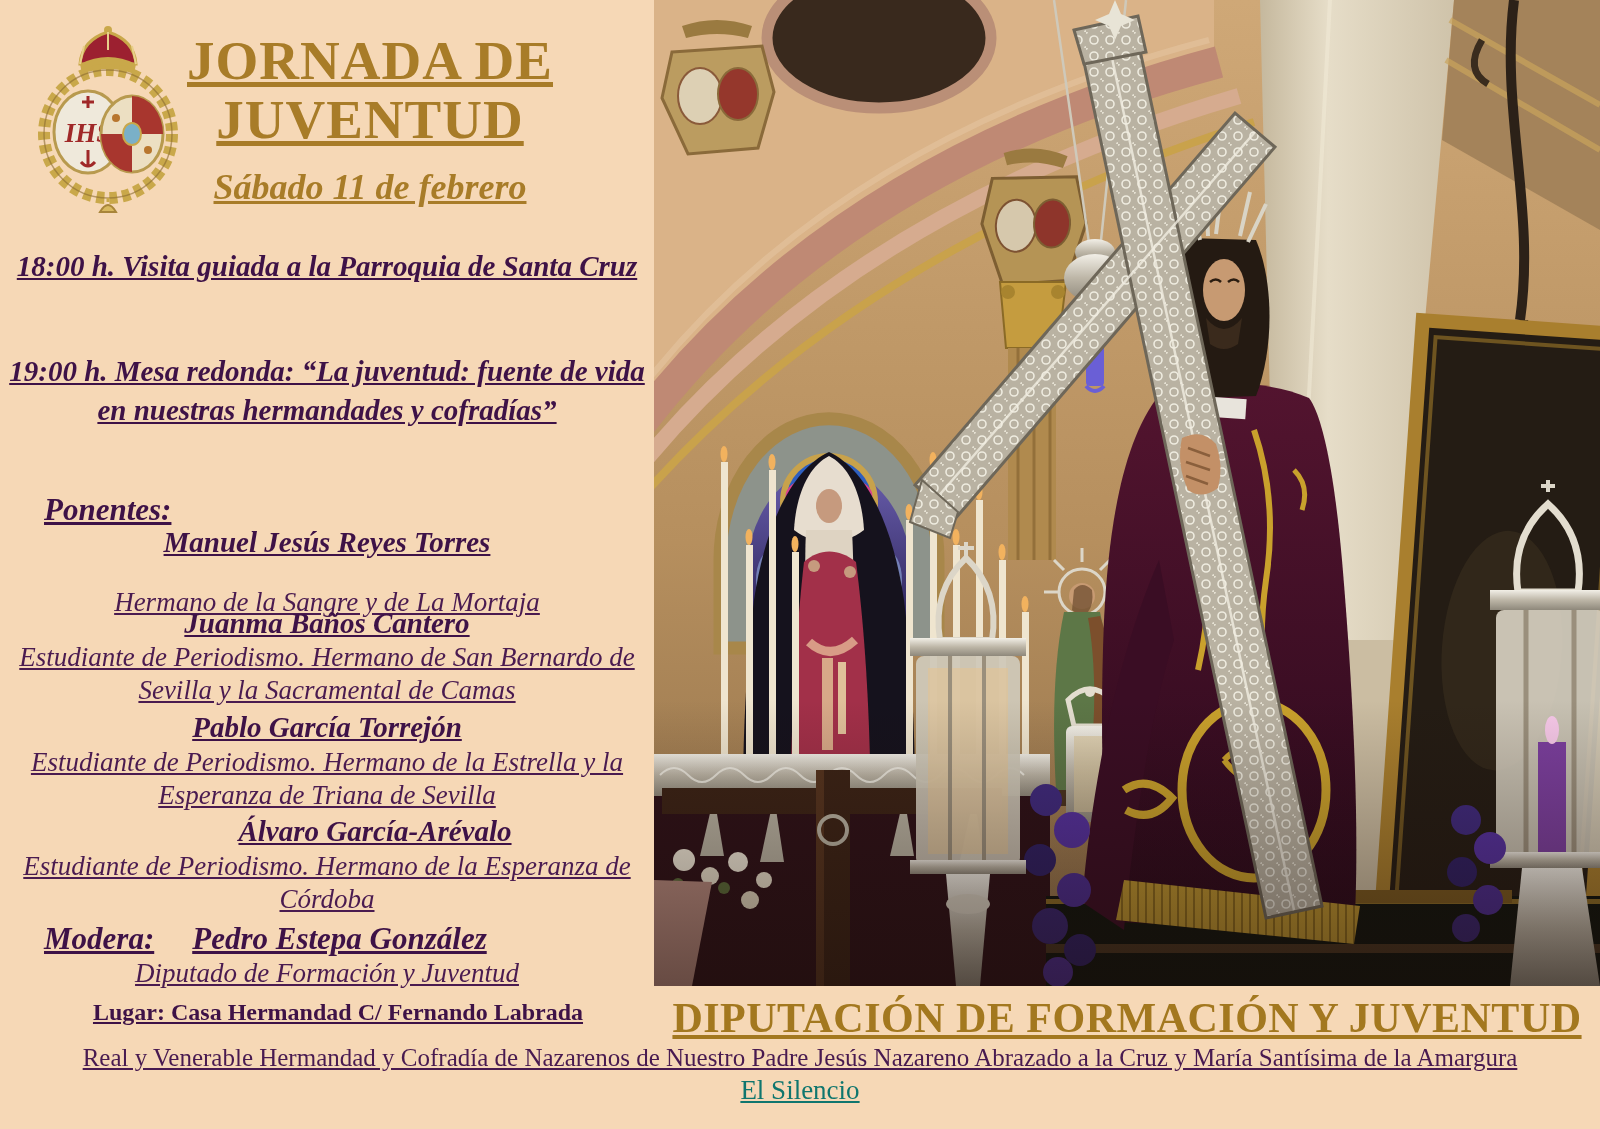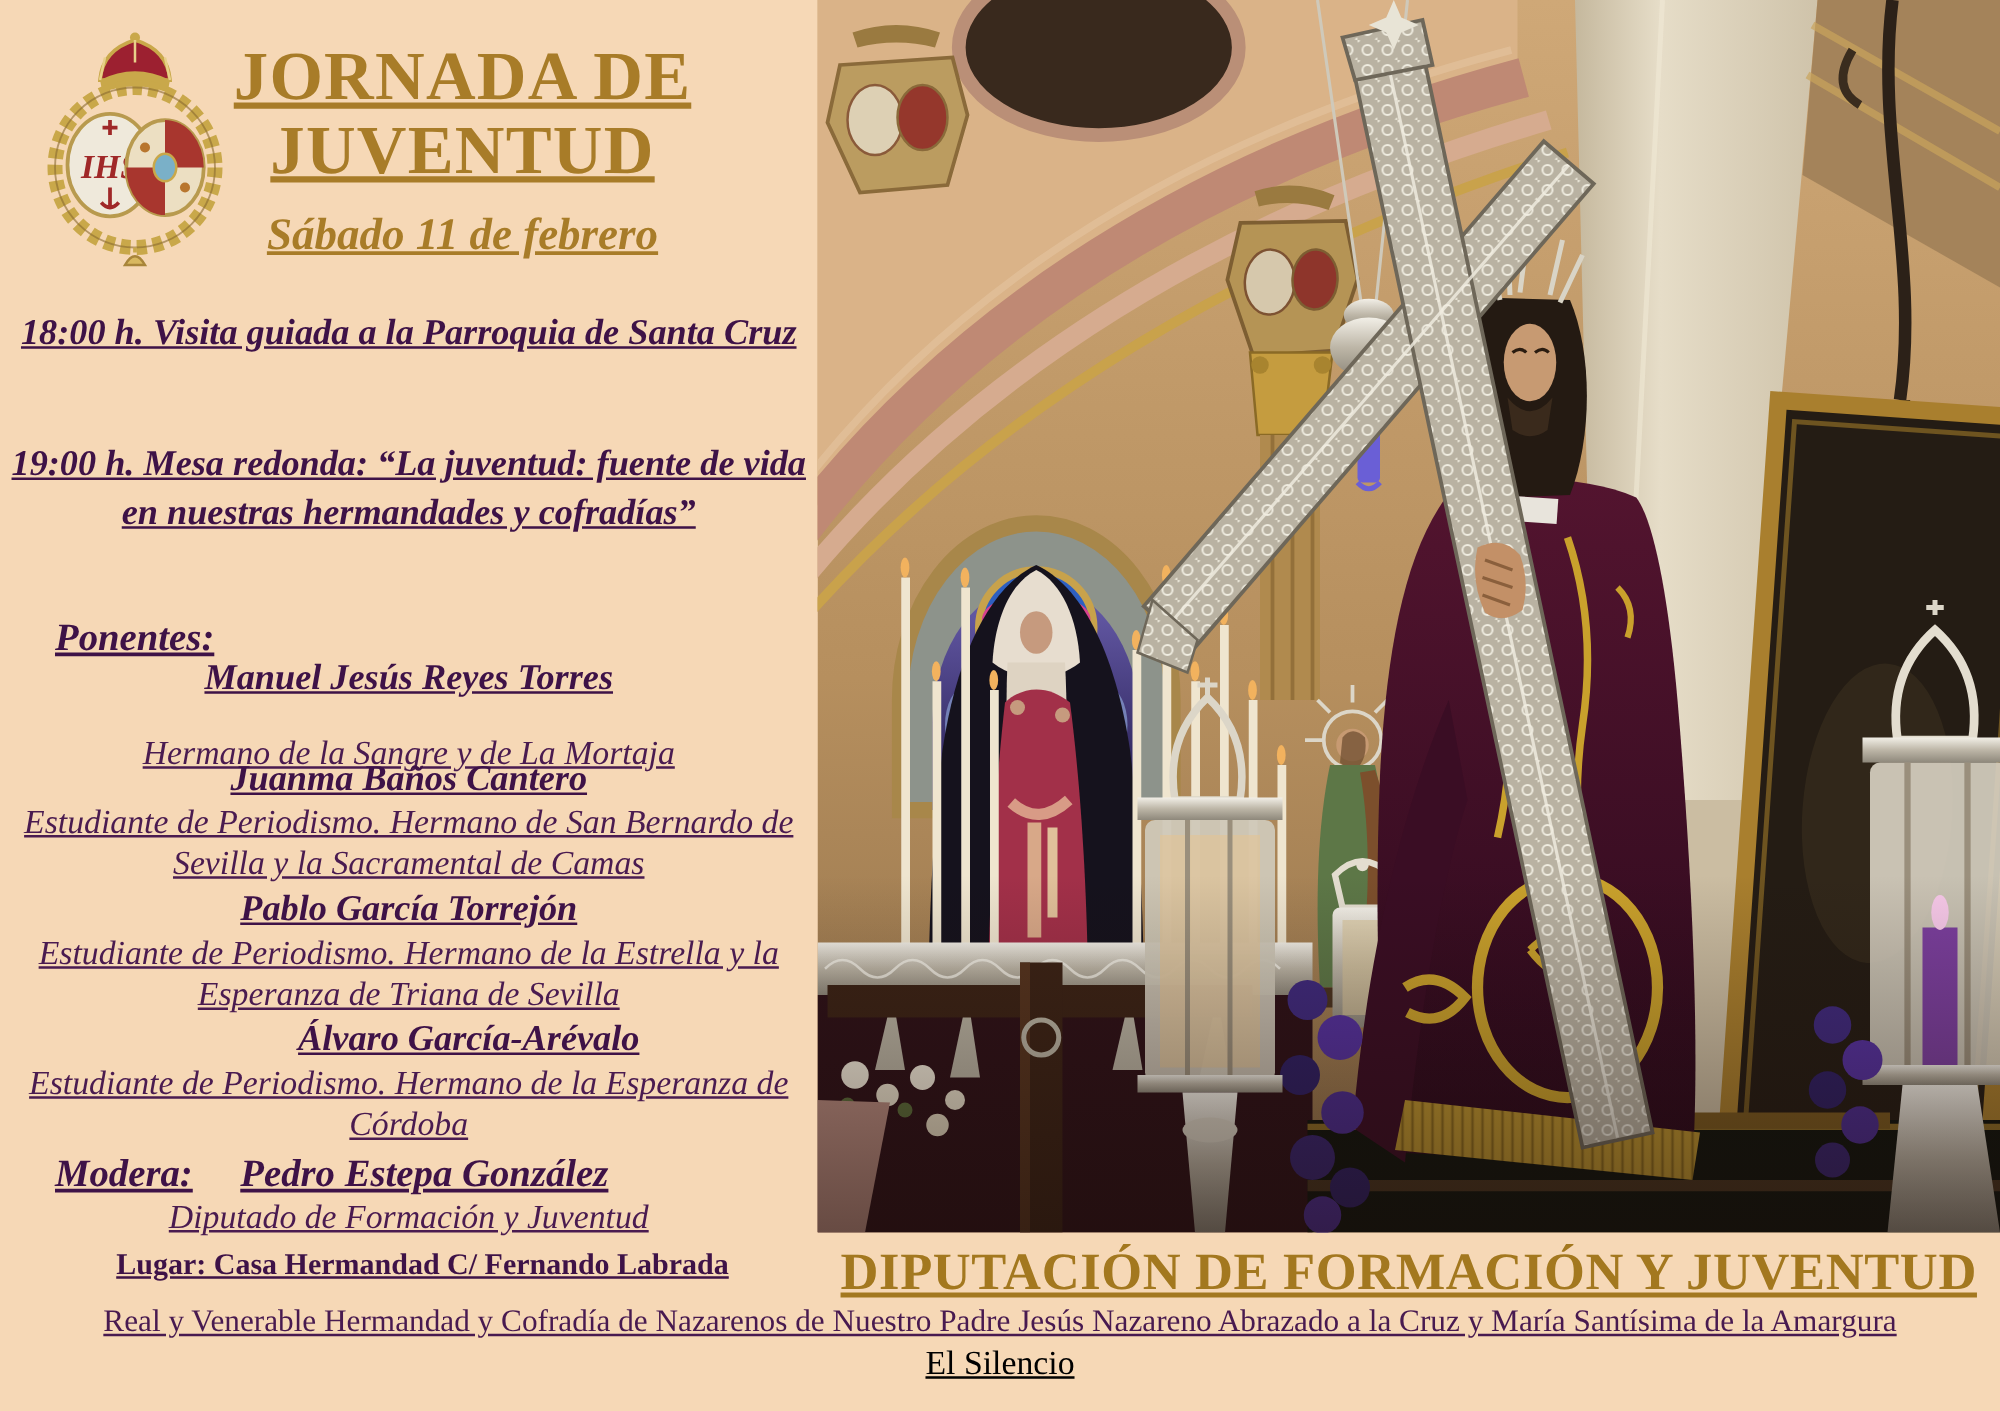--- a/index.html
+++ b/index.html
@@ -16,21 +16,21 @@
   .date{font-size:36px;font-weight:bold;font-style:italic;}
   .sched{font-size:29px;font-weight:bold;font-style:italic;line-height:1.36;}
   .ponentes{font-size:31px;font-weight:bold;font-style:italic;}
   .spk-name{font-size:29px;font-weight:bold;font-style:italic;}
   .spk-desc{font-size:27px;font-style:italic;line-height:1.22;color:#4a1b50;}
   .modera{font-size:31px;font-weight:bold;font-style:italic;}
   .modera .gap{display:inline-block;width:38px;}
   .lugar{font-size:24px;font-weight:bold;padding-left:11px;}
   .diputacion{font-size:42px;font-weight:bold;color:#a3781f;letter-spacing:.5px;}
   .footer-line{font-size:25px;color:#481a50;white-space:nowrap;}
-  .footer-line2{font-size:27px;color:#000000;}
+  .footer-line2{font-size:27px;color:#0f766e;}
   .photo{left:654px;top:0;width:946px;height:986px;}
   .photo svg{display:block;}
 </style>
 </head>
 <body>
 
 <div class="poster">
 
   <div class="abs" style="left:28px;top:20px;width:160px;height:195px;">
     <svg width="160" height="195" viewBox="0 0 160 195">

